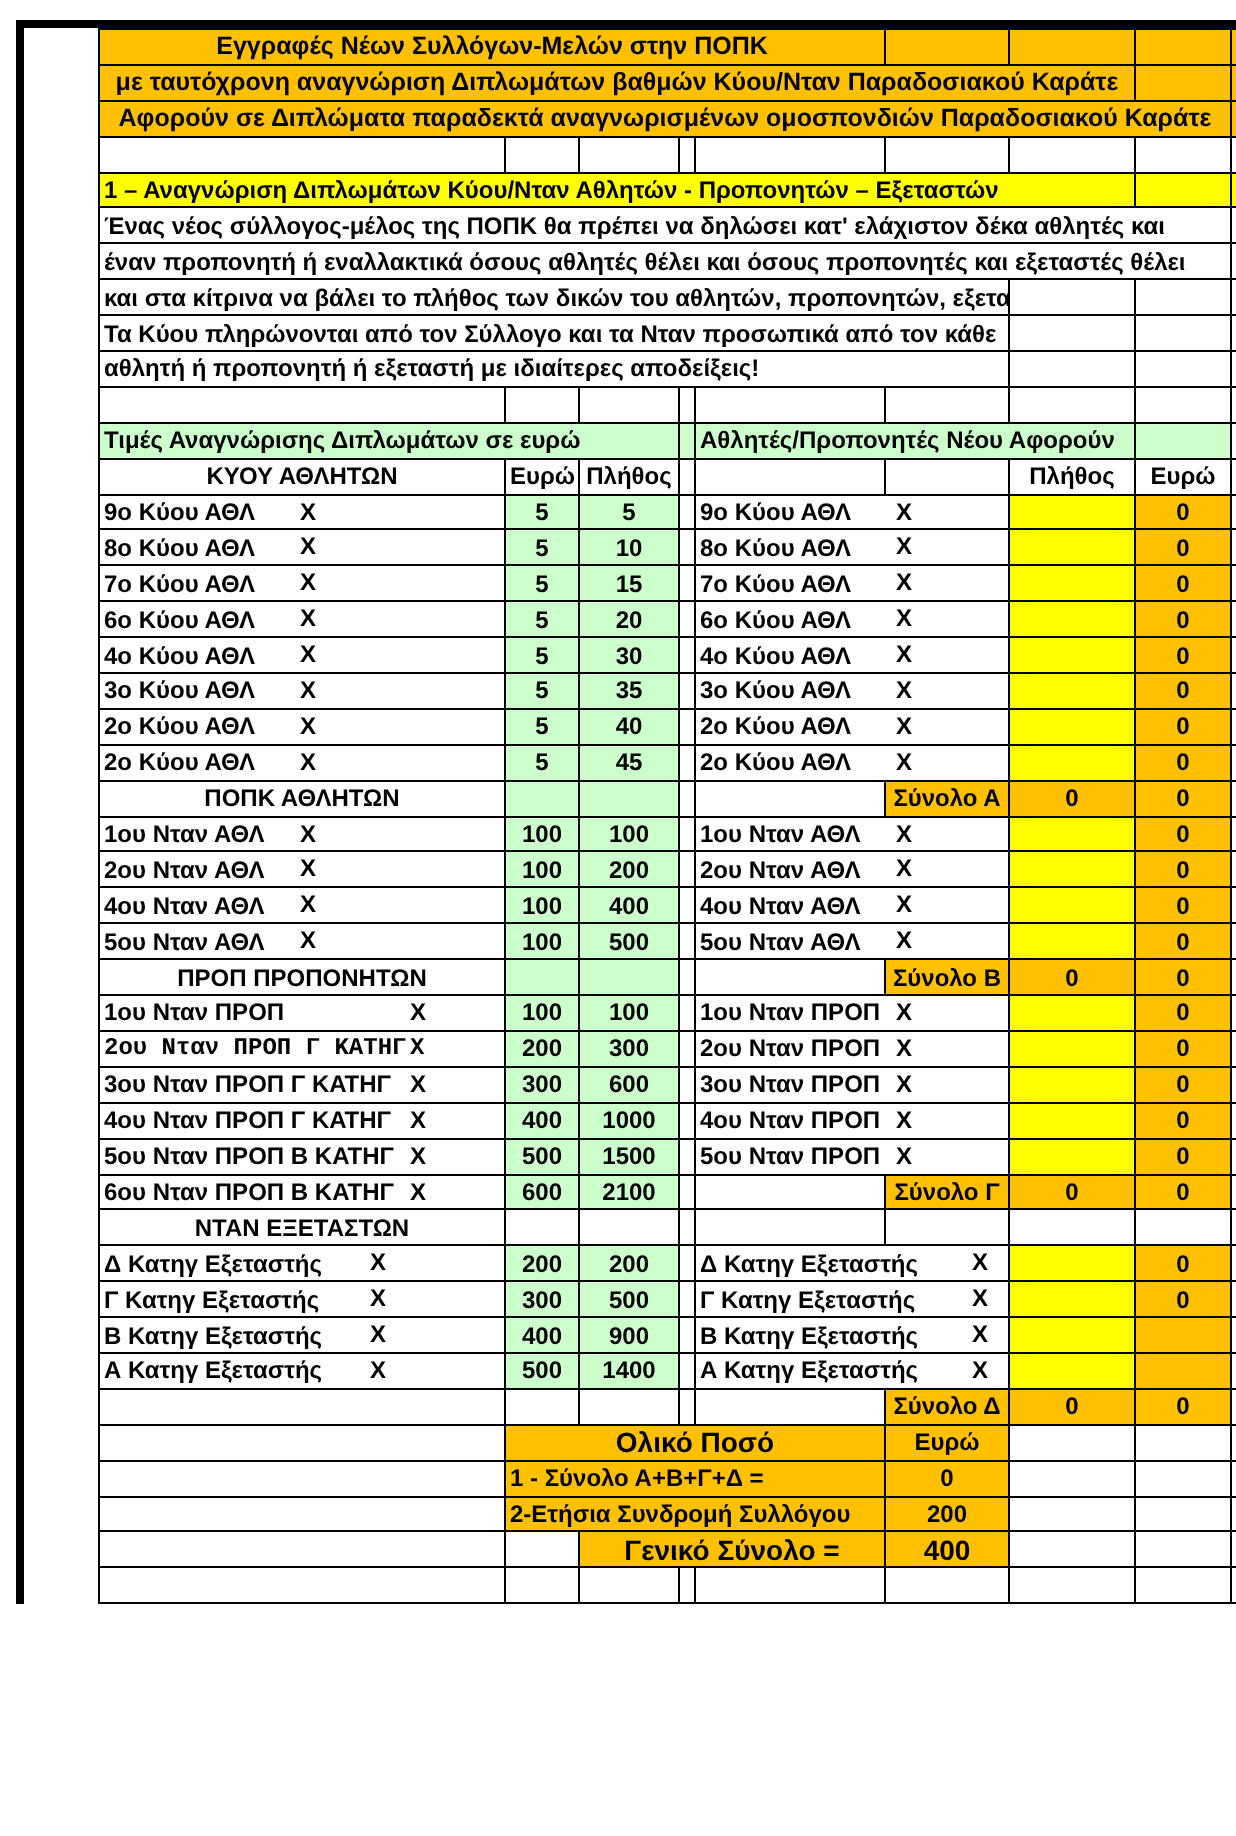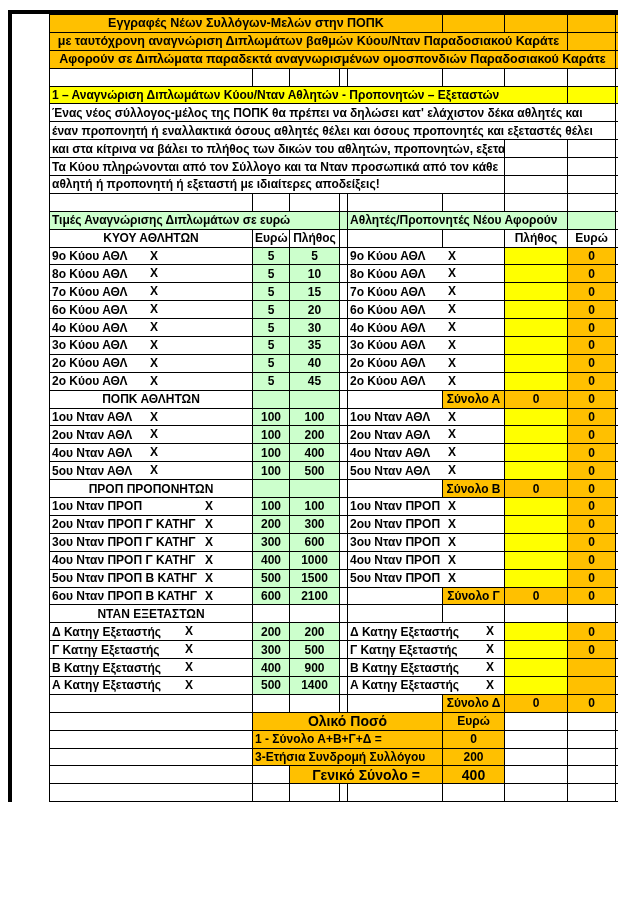--- a/index.html
+++ b/index.html
@@ -267,21 +267,21 @@
           <td style="position: relative;"><span>1ου Νταν ΠΡΟΠ</span><span style="position: absolute; left: 155px; top: 0px;">X</span></td>
           <td class="gr c">100</td>
           <td class="gr c">100</td>
           <td></td>
           <td colspan="2" style="position: relative;"><span>1ου Νταν ΠΡΟΠ</span><span style="position: absolute; left: 100px; top: 0px;">X</span></td>
           <td class="yl c"></td>
           <td class="or c">0</td>
           <td></td>
         </tr>
         <tr>
-          <td style="position: relative;"><span>2ου Νταν ΠΡΟΠ Γ ΚΑΤΗΓ</span><span style="position: absolute; left: 155px; top: 0px;">X</span></td>
+          <td style="position: relative; font-family: Liberation Mono, monospace;"><span>2ου Νταν ΠΡΟΠ Γ ΚΑΤΗΓ</span><span style="position: absolute; left: 155px; top: 0px;">X</span></td>
           <td class="gr c">200</td>
           <td class="gr c">300</td>
           <td></td>
           <td colspan="2" style="position: relative;"><span>2ου Νταν ΠΡΟΠ</span><span style="position: absolute; left: 100px; top: 0px;">X</span></td>
           <td class="yl c"></td>
           <td class="or c">0</td>
           <td></td>
         </tr>
         <tr>
           <td style="position: relative;"><span>3ου Νταν ΠΡΟΠ Γ ΚΑΤΗΓ</span><span style="position: absolute; left: 155px; top: 0px;">X</span></td>
@@ -397,21 +397,21 @@
         <tr>
           <td></td>
           <td class="or" colspan="4">1 - Σύνολο Α+Β+Γ+Δ =</td>
           <td class="or c">0</td>
           <td></td>
           <td></td>
           <td></td>
         </tr>
         <tr>
           <td></td>
-          <td class="or" colspan="4">3-Ετήσια Συνδρομή Συλλόγου</td>
+          <td class="or" colspan="4">2-Ετήσια Συνδρομή Συλλόγου</td>
           <td class="or c">200</td>
           <td></td>
           <td></td>
           <td></td>
         </tr>
         <tr>
           <td></td>
           <td></td>
           <td class="or c big" colspan="3">Γενικό Σύνολο =</td>
           <td class="or c big">400</td>

